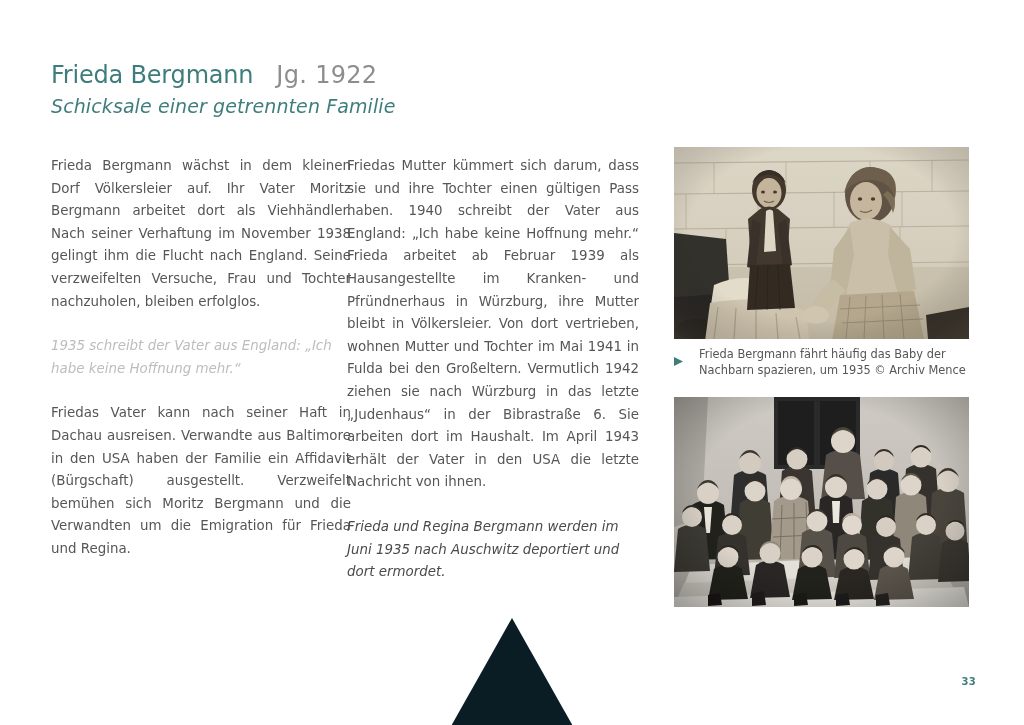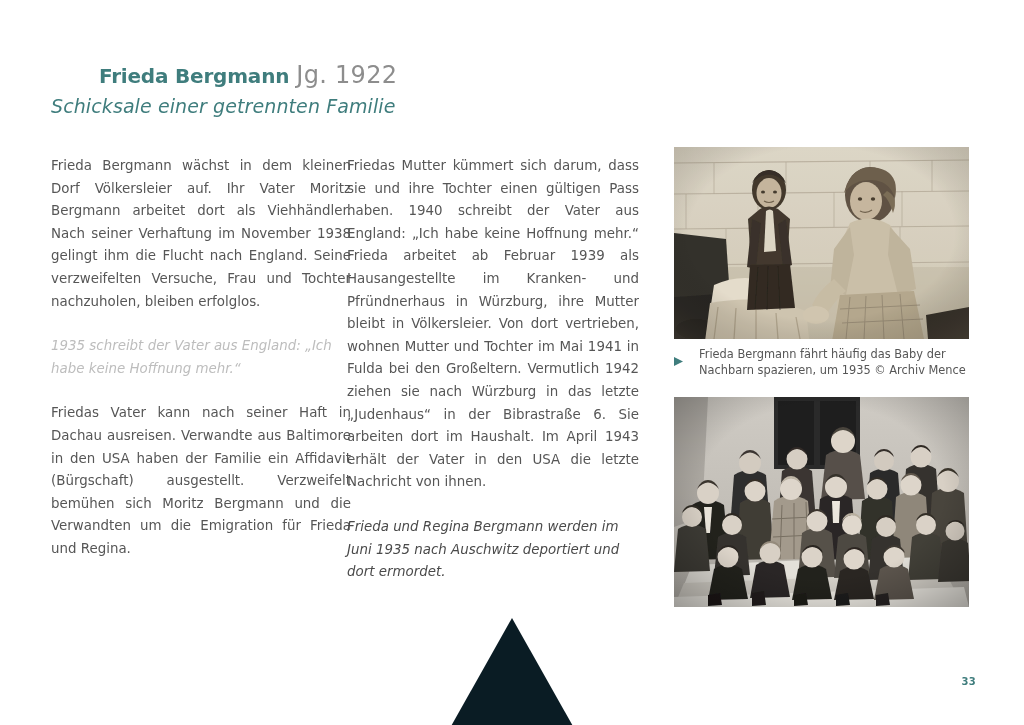--- a/index.html
+++ b/index.html
@@ -22,32 +22,31 @@
     left: 51px;
     top: 62px;
     width: 620px;
   }
   #title-line {
     white-space: nowrap;
     line-height: 1.1;
   }
   .title-name {
     font-family: "DejaVu Sans", sans-serif;
-    font-size: 20px;
-    font-weight: bold;
+    font-size: 24px;
+    font-weight: normal;
     color: #3f7d7d;
     letter-spacing: -0.2px;
-    margin-left: 48px;
   }
   .title-year {
     font-family: "DejaVu Sans", sans-serif;
     font-size: 24px;
     font-weight: normal;
     color: #8d8d8d;
-    margin-left: 7px;
+    margin-left: 23px;
     letter-spacing: 0.3px;
   }
   #page-subtitle {
     margin-top: 7px;
     font-family: "DejaVu Sans", sans-serif;
     font-size: 19px;
     font-style: italic;
     color: #3f7d7d;
     letter-spacing: 0.1px;
   }

